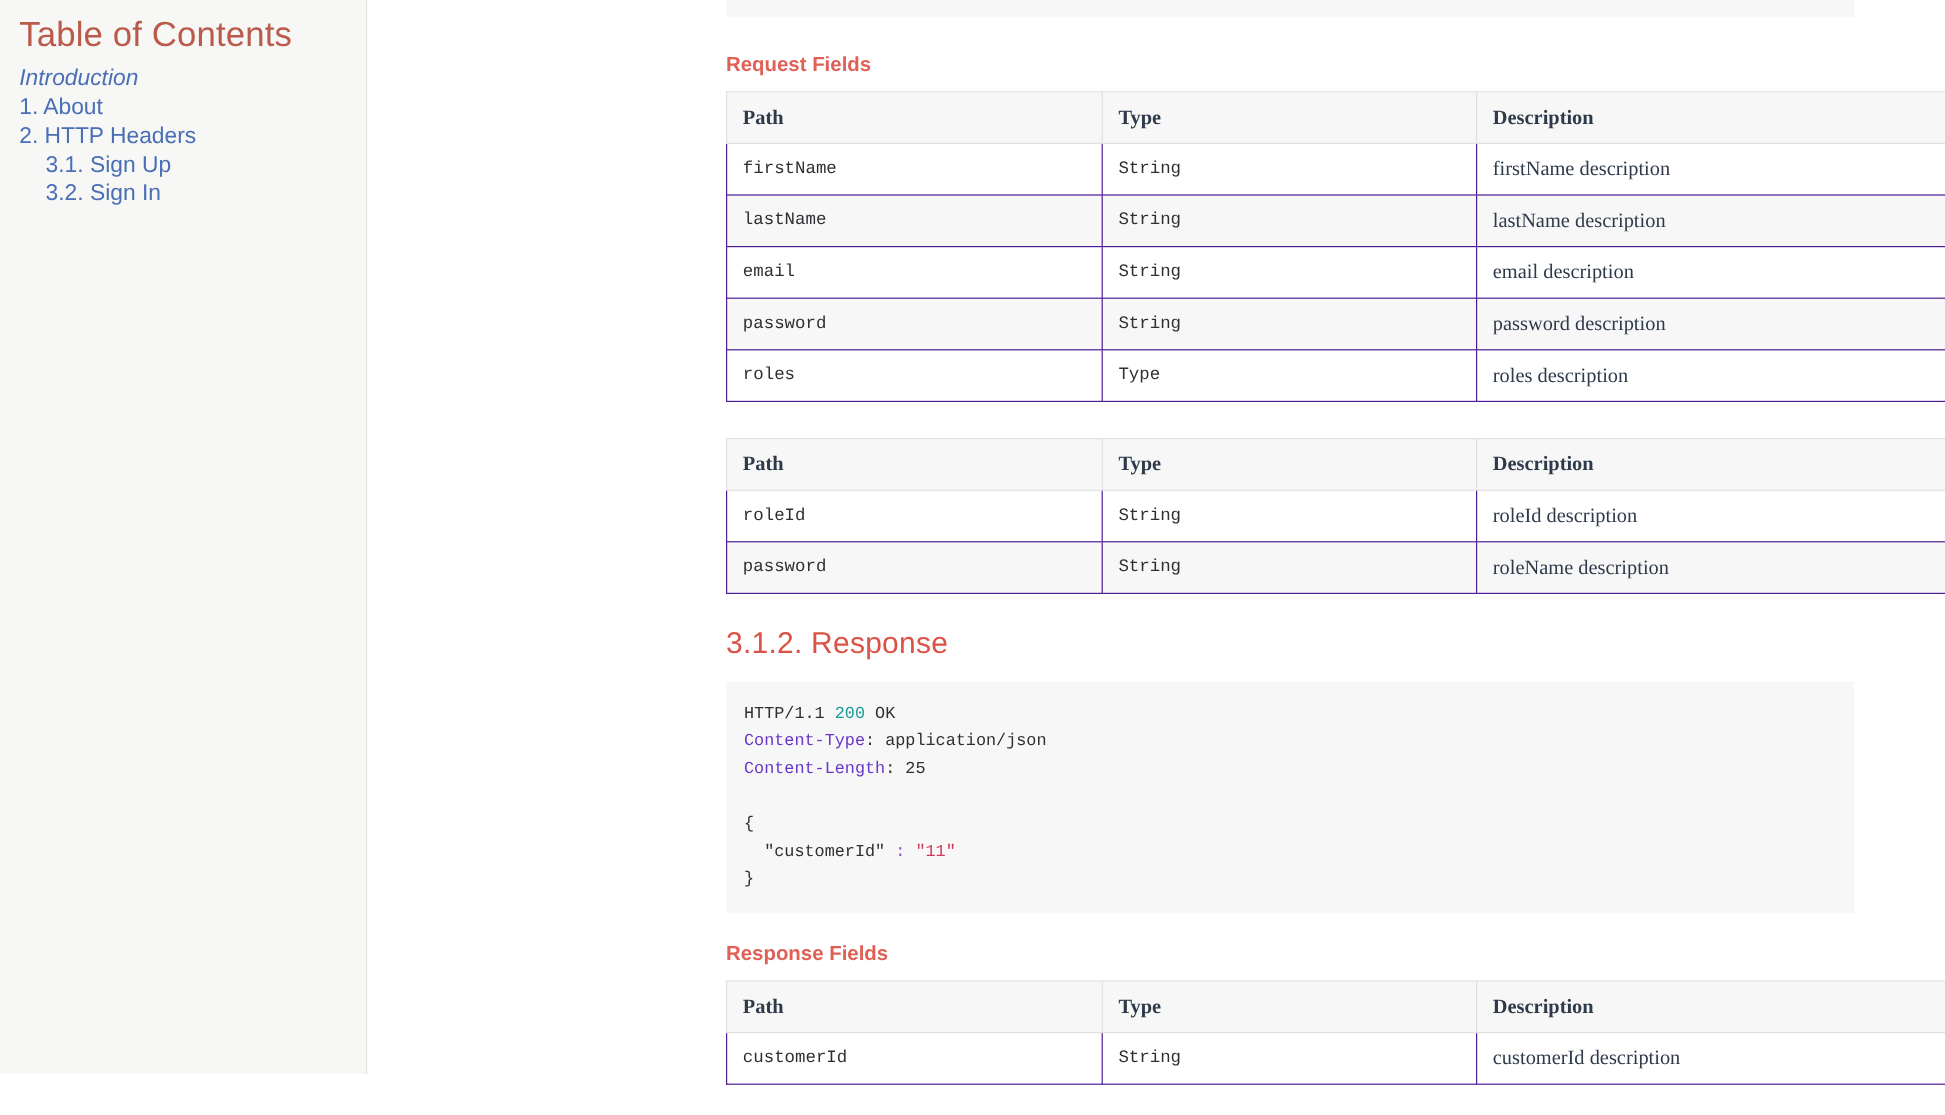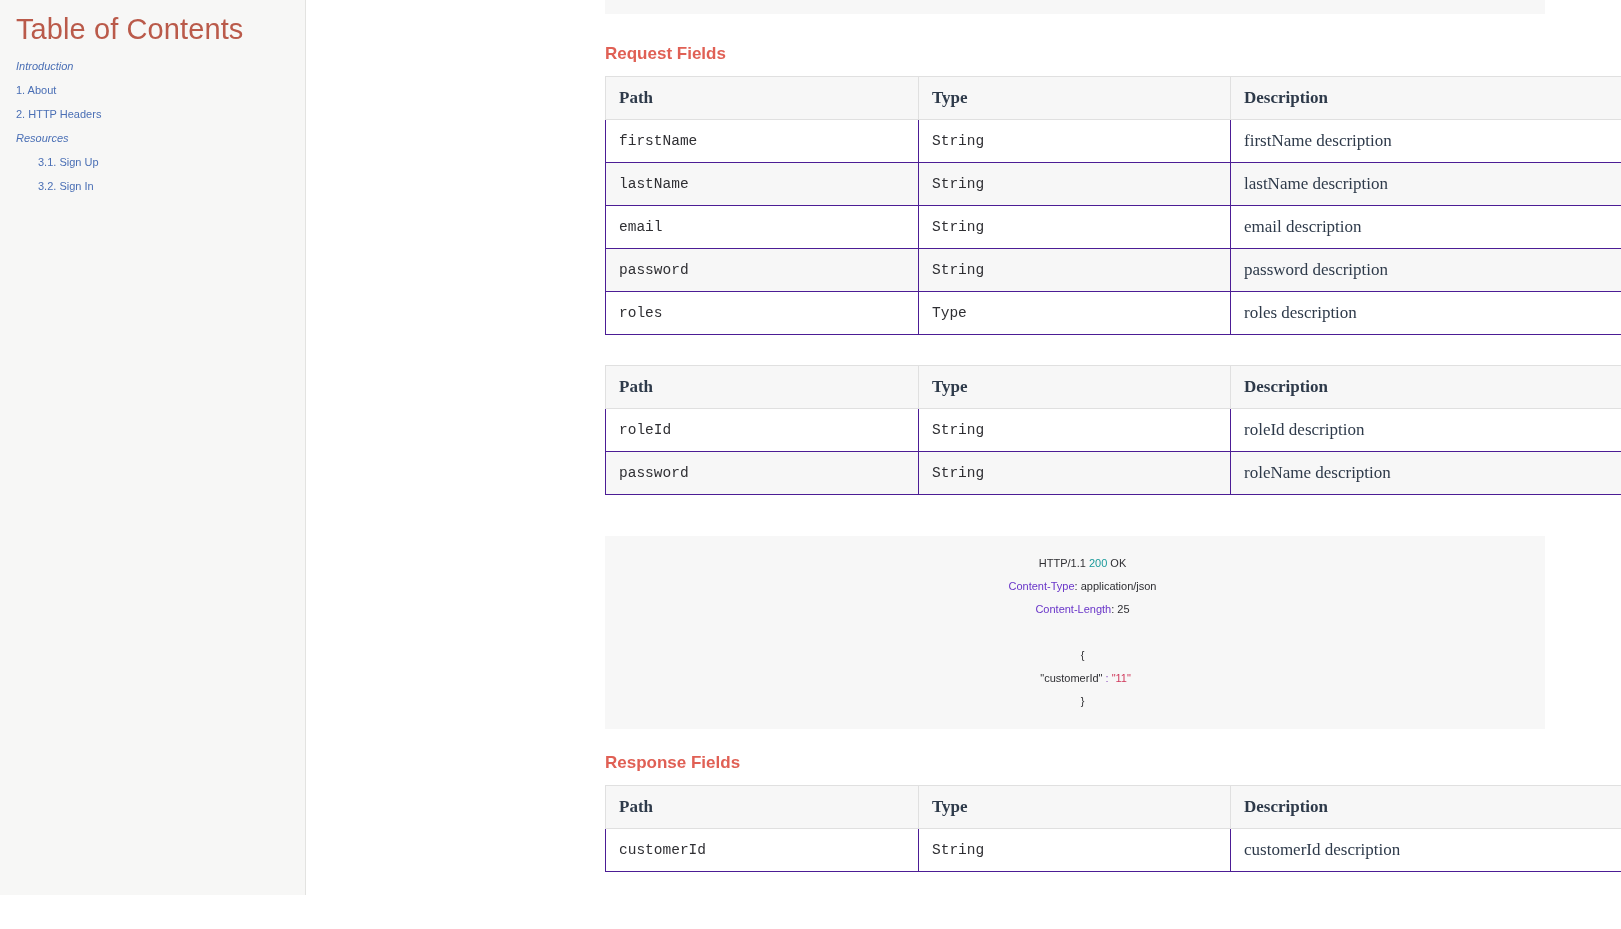--- a/index.html
+++ b/index.html
@@ -35,21 +35,21 @@
     line-height: 30px;
     margin: 0 0 10px 0;
     letter-spacing: .1px;
   }
   .toc-list {
     list-style: none;
     margin: 0;
     padding: 0;
   }
   .toc-entry {
-    font-size: 11px;
+    font-size: 19px;
     line-height: 24px;
     color: #4a6fb5;
     white-space: nowrap;
   }
   .toc-entry.italic {
     font-style: italic;
     color: #4a6fb5;
   }
   .toc-entry.lvl2 {
     padding-left: 22px;
@@ -145,26 +145,25 @@
     font-size: 17px;
     color: #2e3a4a;
   }
 
   
   pre.codeblock {
     background: #f7f7f7;
     margin: 0;
     padding: 16px 0 16px 15px;
     width: 925px;
-    font-family: Liberation Sans, sans-serif;
-    font-size: 11px;
+    font-family: Liberation Mono, monospace;
+    font-size: 14px;
     line-height: 23px;
     color: #2f2f33;
     white-space: pre;
-    text-align: center;
   }
   .tok-status  { color: #1a9a9a; }
   .tok-header  { color: #6a36c9; }
   .tok-punct   { color: #8a4fbf; }
   .tok-string  { color: #d0385b; }
   .tok-plain   { color: #2f2f33; }
 
   .sp-h1 { height: 29px; }
   .sp-h2 { height: 11px; }
   .sp-h3 { height: 19px; }
@@ -180,23 +179,20 @@
   <ul class="toc-list">
     <li class="toc-entry italic">
       <a>Introduction</a>
     </li>
     <li class="toc-entry">
       <a>1. About</a>
     </li>
     <li class="toc-entry">
       <a>2. HTTP Headers</a>
     </li>
-    <li class="toc-entry italic">
-      <a>Resources</a>
-    </li>
     <li class="toc-entry lvl2">
       <a>3.1. Sign Up</a>
     </li>
     <li class="toc-entry lvl2">
       <a>3.2. Sign In</a>
     </li>
   </ul>
 </aside>
 
 <main id="content">
@@ -276,20 +272,21 @@
       <tr>
         <td class="cell-path">password</td>
         <td class="cell-type">String</td>
         <td class="cell-desc">roleName description</td>
       </tr>
     </tbody>
   </table>
 
   <div class="sp-h4"></div>
 
+  <h3 class="subsection">3.1.2. Response</h3>
 
   <div class="sp-h5"></div>
 
   <pre class="codeblock"><span class="tok-plain">HTTP/1.1 </span><span class="tok-status">200</span><span class="tok-plain"> OK</span>
 <span class="tok-header">Content-Type</span><span class="tok-plain">: application/json</span>
 <span class="tok-header">Content-Length</span><span class="tok-plain">: 25</span>
 
 <span class="tok-plain">{</span>
 <span class="tok-plain">  "customerId" </span><span class="tok-punct">:</span><span class="tok-string"> "11"</span>
 <span class="tok-plain">}</span></pre>

